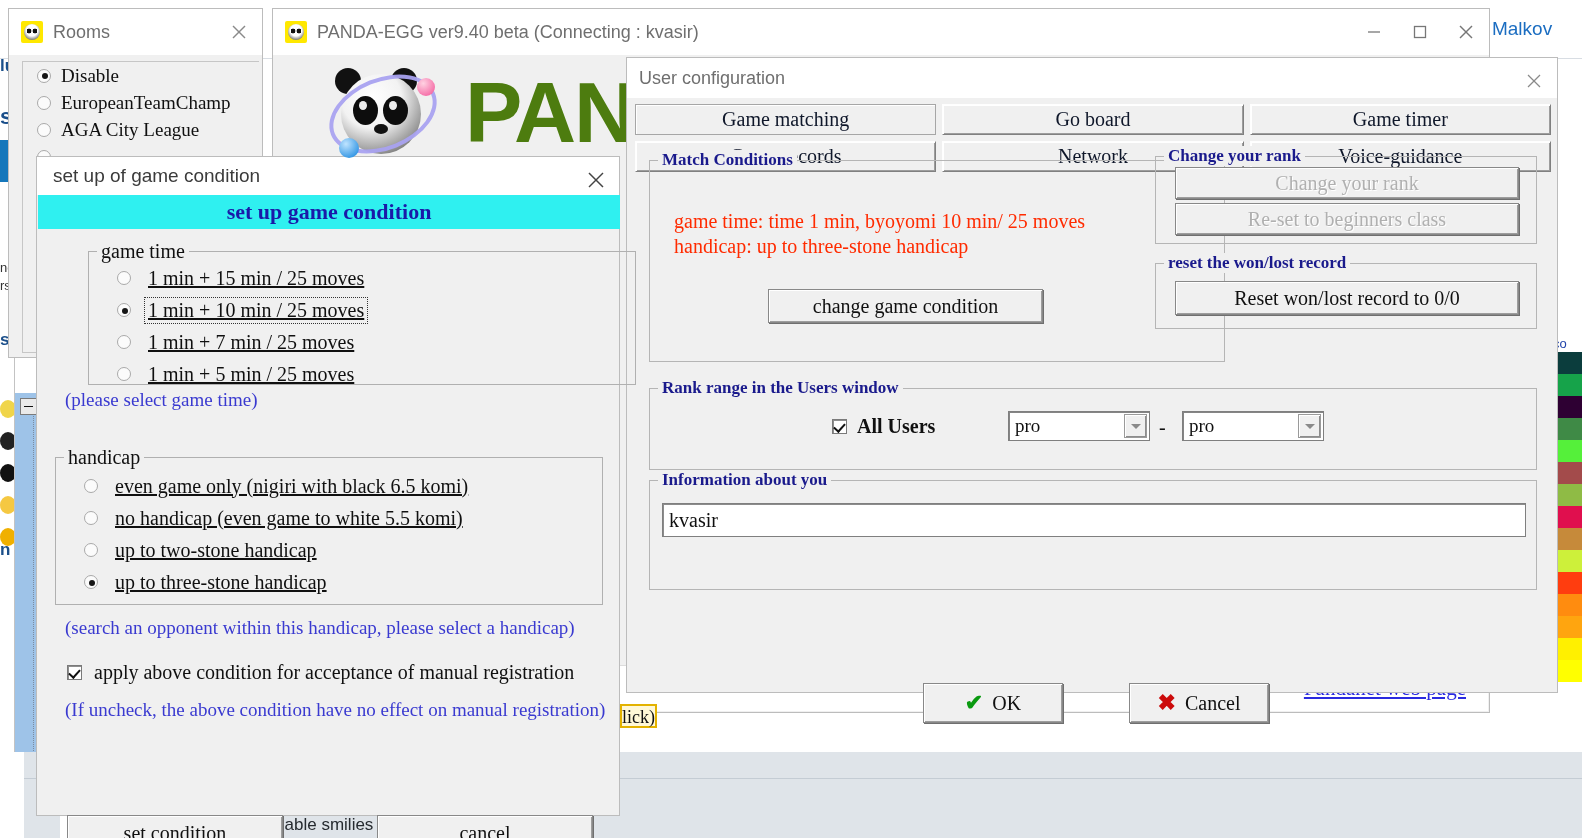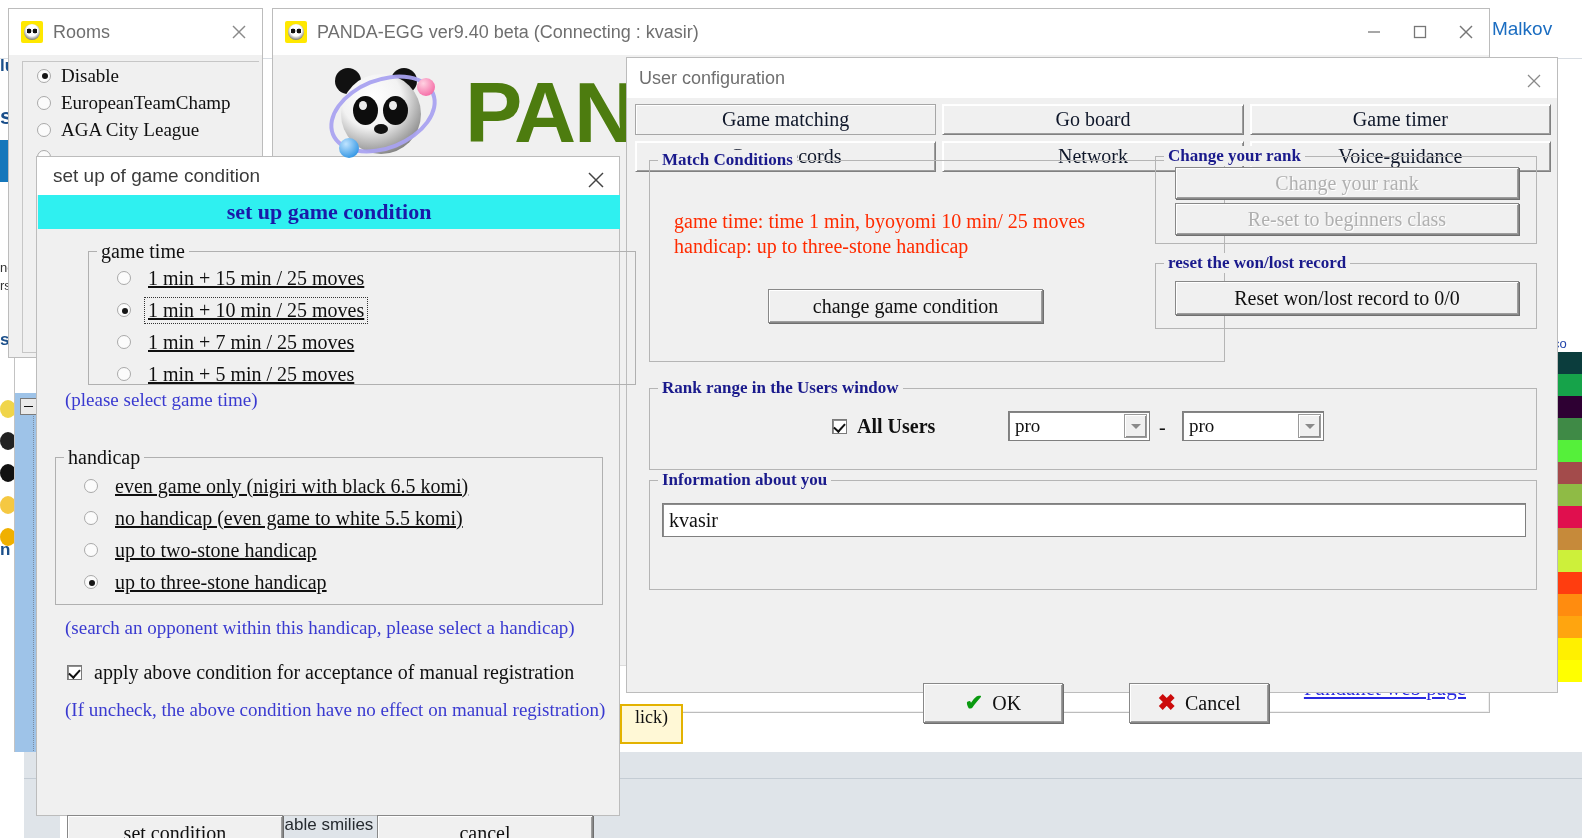--- a/index.html
+++ b/index.html
@@ -159,21 +159,21 @@
   }
   .pandanet-link {
     position: absolute; right: 22px; top: 10px;
     font-family: "Liberation Serif", serif; font-size: 21px;
     color: #2a2ae0; text-decoration: underline;
   }
   .tooltip-yellow {
     position: absolute; left: 620px; top: 704px;
     border: 2px solid #e3b200; background: #fff8d6;
     font-family: "Liberation Serif", serif; font-size: 18px; color: #111;
-    padding: 0px 13px; height: 40px; line-height: 22px;
+    padding: 0px 0; height: 24px; line-height: 22px;
   }
 
   
   #usercfg-win { left: 626px; top: 57px; width: 932px; height: 636px; }
   #usercfg-win .win-title { height: 40px; }
   #usercfg-win .win-title .ttl { font-size: 18px; }
   .cfg-body { position: absolute; left: 0; top: 40px; right: 0; bottom: 0; background: #f0f0f0; padding: 0; }
 
   .tabgrid {
     position: absolute; left: 8px; top: 6px; width: 916px;

